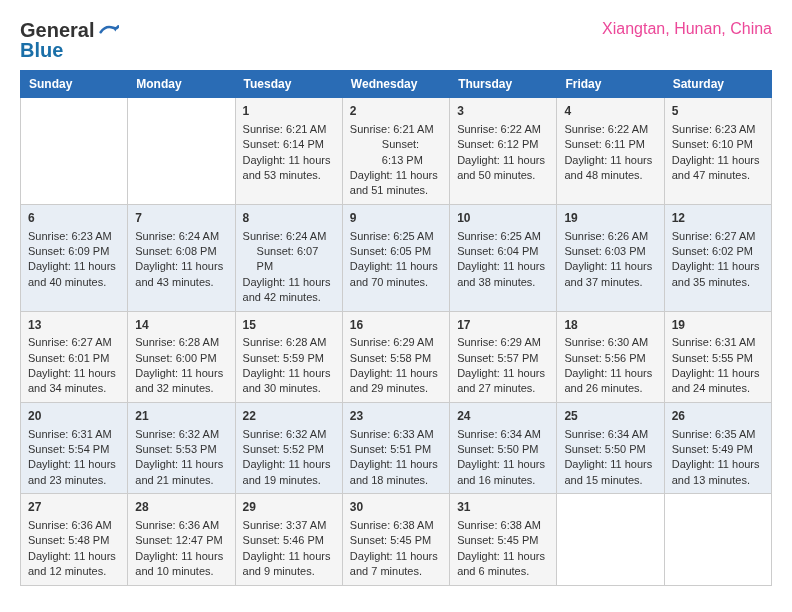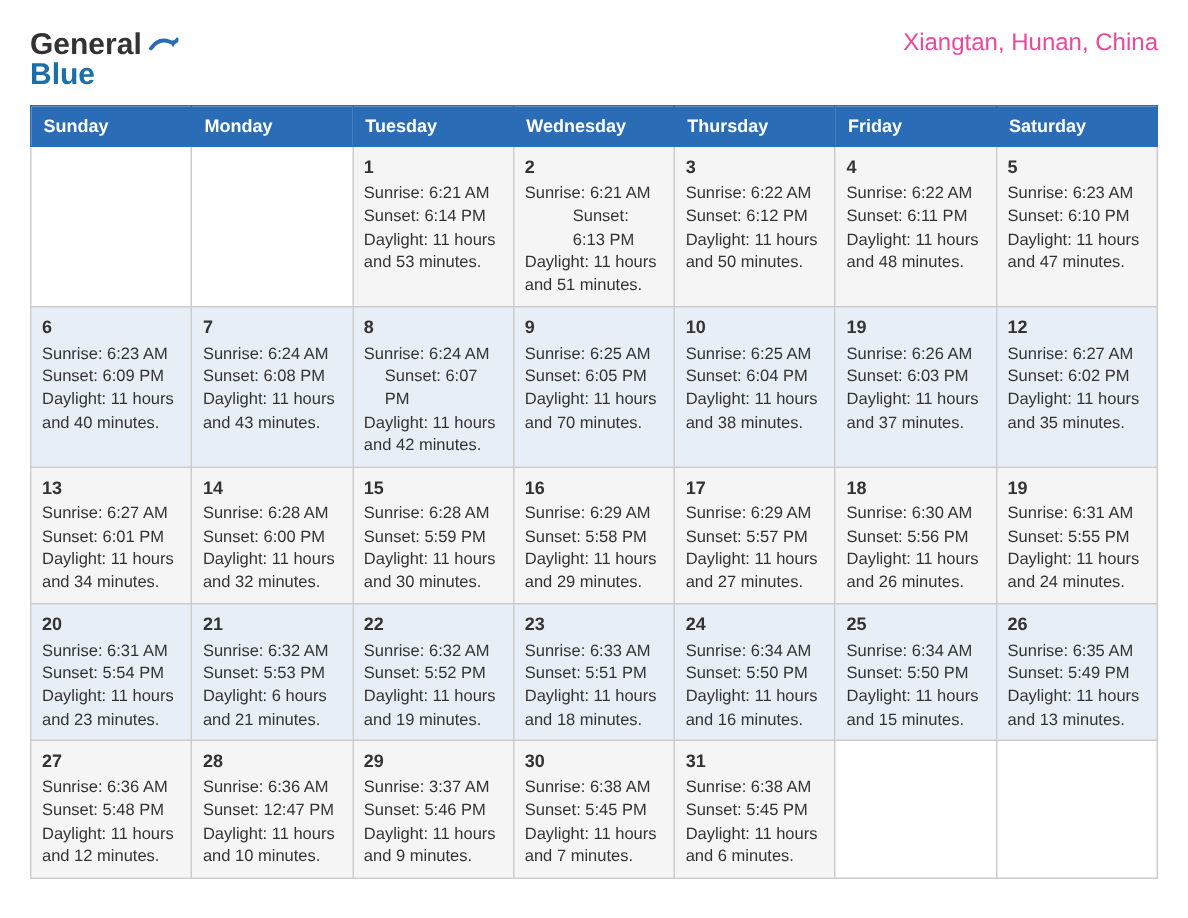--- a/index.html
+++ b/index.html
@@ -231,21 +231,21 @@
         <td>
           <span class="day-number">20</span>
           <span style="display: block;">Sunrise: 6:31 AM</span>
           <span style="display: block;">Sunset: 5:54 PM</span>
           <span style="display: block;">Daylight: 11 hours and 23 minutes.</span>
         </td>
         <td>
           <span class="day-number">21</span>
           <span style="display: block;">Sunrise: 6:32 AM</span>
           <span style="display: block;">Sunset: 5:53 PM</span>
-          <span style="display: block;">Daylight: 6 hours and 21 minutes.</span>
+          <span style="display: block;">Daylight: 11 hours and 21 minutes.</span>
         </td>
         <td>
           <span class="day-number">22</span>
           <span style="display: block;">Sunrise: 6:32 AM</span>
           <span style="display: block;">Sunset: 5:52 PM</span>
           <span style="display: block;">Daylight: 11 hours and 19 minutes.</span>
         </td>
         <td>
           <span class="day-number">23</span>
           <span style="display: block;">Sunrise: 6:33 AM</span>

